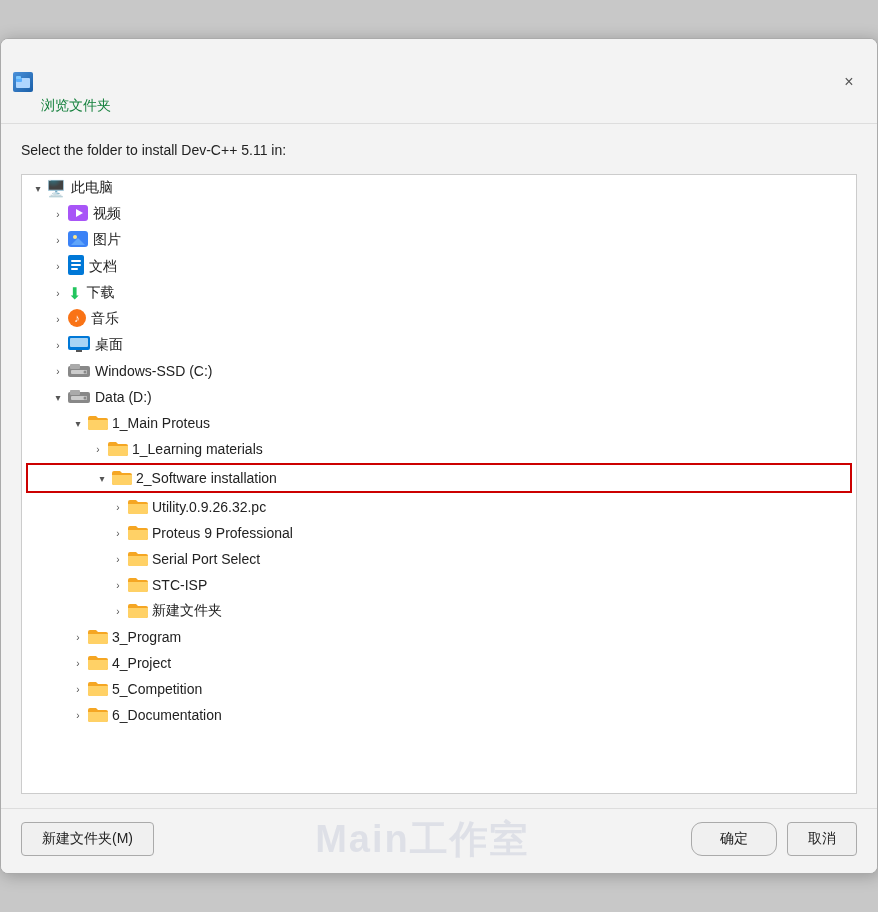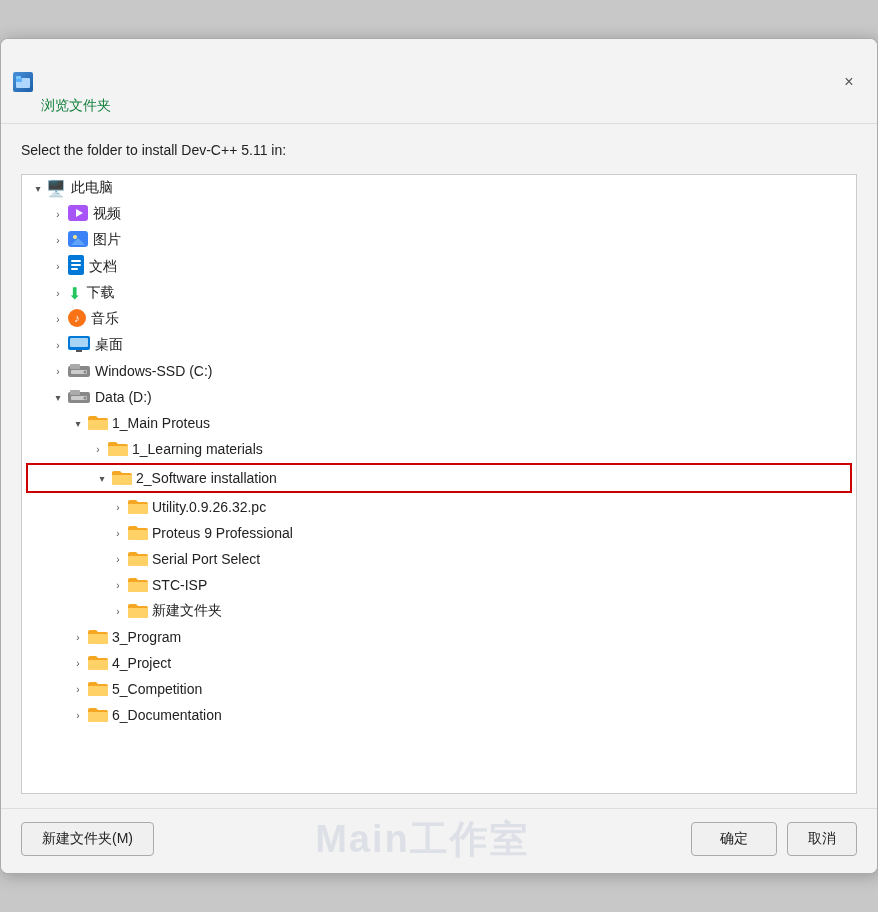--- a/index.html
+++ b/index.html
@@ -126,20 +126,21 @@
       font-size: 14px;
       border: 1px solid #aaa;
       background: #f0f0f0;
       border-radius: 4px;
       cursor: pointer;
       font-family: "Microsoft YaHei", Arial, sans-serif;
       color: #222;
     }
     .footer-btn.primary {
       padding: 7px 28px;
+      border-radius: 11px;
     }
     .footer-center {
       position: relative;
       flex: 1;
       display: flex;
       align-items: center;
       justify-content: center;
       height: 40px;
       overflow: hidden;
     }

